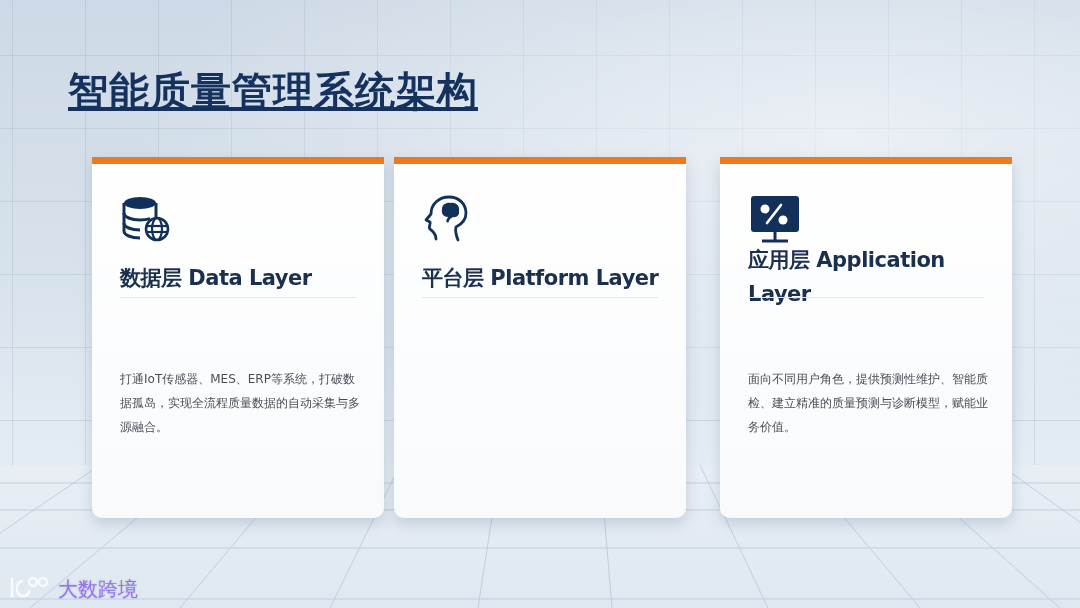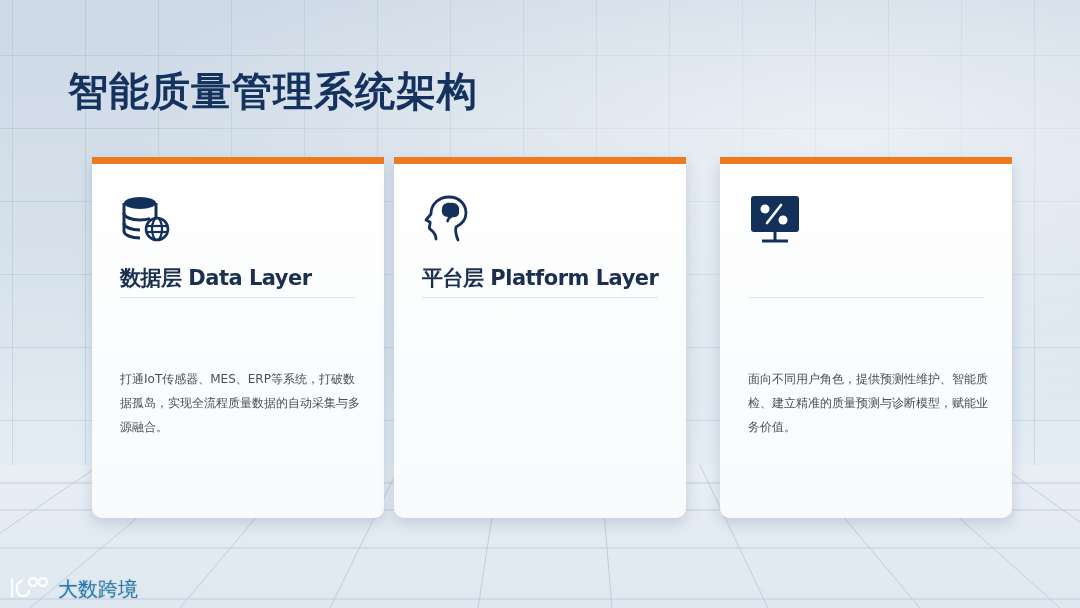--- a/index.html
+++ b/index.html
@@ -23,20 +23,21 @@
   .floor {
     position:absolute; left:0; top:465px; width:1080px; height:143px;
     background: linear-gradient(180deg, #e8eef4 0%, #dfe8f0 100%);
     overflow:hidden;
   }
   .floor svg { position:absolute; left:0; top:0; }
   .title {
     position:absolute; left:68px; top:64px;
     font-size:40px; font-weight:700; color:#15325e; letter-spacing:1px;
     font-family: "DejaVu Sans", sans-serif;
+    text-decoration: underline;
   }
   .card {
     position:absolute; top:157px; width:292px; height:361px;
     background: linear-gradient(180deg, #ffffff 0%, #f8fafc 100%);
     border-radius: 0 0 10px 10px;
     box-shadow: 0 6px 14px rgba(90,120,150,0.25);
   }
   .card .bar { position:absolute; left:0; top:0; width:100%; height:7px; background:#ef7a1e; }
   .card .icon { position:absolute; left:28px; top:36px; width:54px; height:54px; }
   .card .heading {
@@ -45,21 +46,21 @@
     font-family: "DejaVu Sans", sans-serif; letter-spacing:-0.5px;
   }
   .card .divider { position:absolute; left:28px; top:140px; width:236px; height:1px; background:#e1e6ec; }
   .card .desc {
     position:absolute; left:28px; top:210px; width:240px;
     font-size:12px; color:#4a4f57; line-height:24px;
     font-family: "DejaVu Sans", sans-serif;
   }
   .watermark {
     position:absolute; left:8px; top:574px; display:flex; align-items:center; gap:6px;
-    color:#0369a1; font-size:20px; opacity:0.85;
+    color:#8b5cf6; font-size:20px; opacity:0.85;
     text-shadow: 0 0 2px rgba(120,140,160,0.6);
     font-family: "DejaVu Sans", sans-serif;
   }
 </style>
 </head>
 <body>
 
 <div class="wall"></div>
 <div class="floor">
   <svg width="1080" height="143" viewBox="0 0 1080 143">
@@ -121,20 +122,21 @@
   <div class="icon">
     <svg width="54" height="54" viewBox="0 0 54 54">
       <rect x="3" y="3" width="48" height="36" rx="3" fill="#13305a"></rect>
       <circle cx="17" cy="16" r="4.5" fill="#fff"></circle>
       <circle cx="35" cy="27" r="4.5" fill="#fff"></circle>
       <line x1="19" y1="30" x2="33" y2="12" stroke="#fff" stroke-width="2.6" stroke-linecap="round"></line>
       <line x1="27" y1="39" x2="27" y2="47" stroke="#13305a" stroke-width="3"></line>
       <line x1="14" y1="48" x2="40" y2="48" stroke="#13305a" stroke-width="3"></line>
     </svg>
   </div>
+  <div class="heading" style="top:86px;">应用层 Application Layer</div>
   <div class="divider"></div>
   <div class="desc">面向不同用户角色，提供预测性维护、智能质检、建立精准的质量预测与诊断模型，赋能业务价值。</div>
 </div>
 
 <div class="watermark">
   <span>
     <svg width="44" height="26" viewBox="0 0 44 26">
       <g stroke="#ffffff" stroke-width="2.4" fill="none" stroke-linecap="round">
         <line x1="4" y1="5" x2="4" y2="22"></line>
         <path d="M14 7 C7 9 7 20 14 22 C18 23 21 20 21 17"></path>

